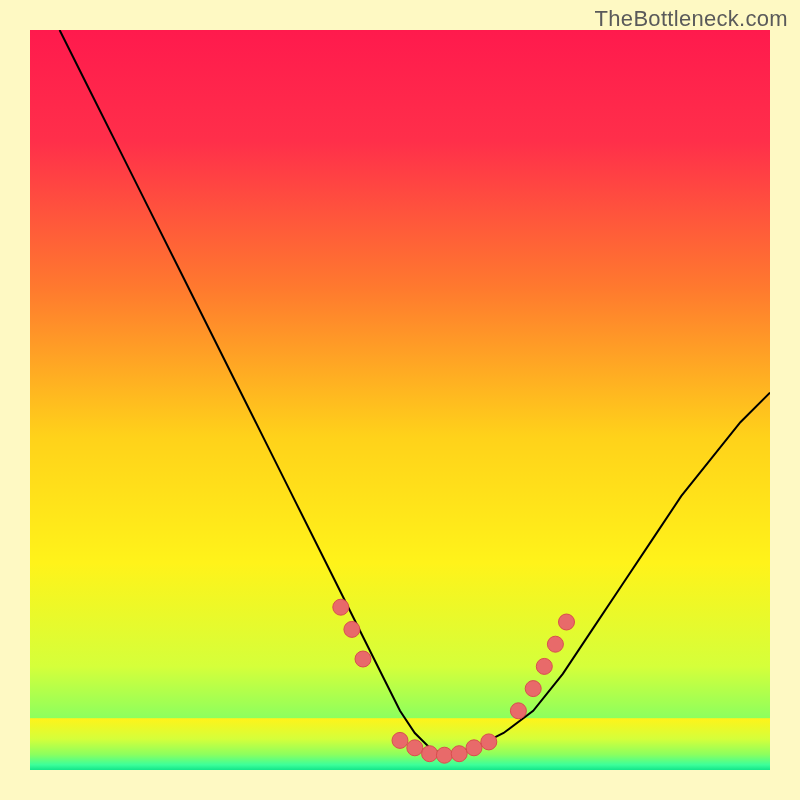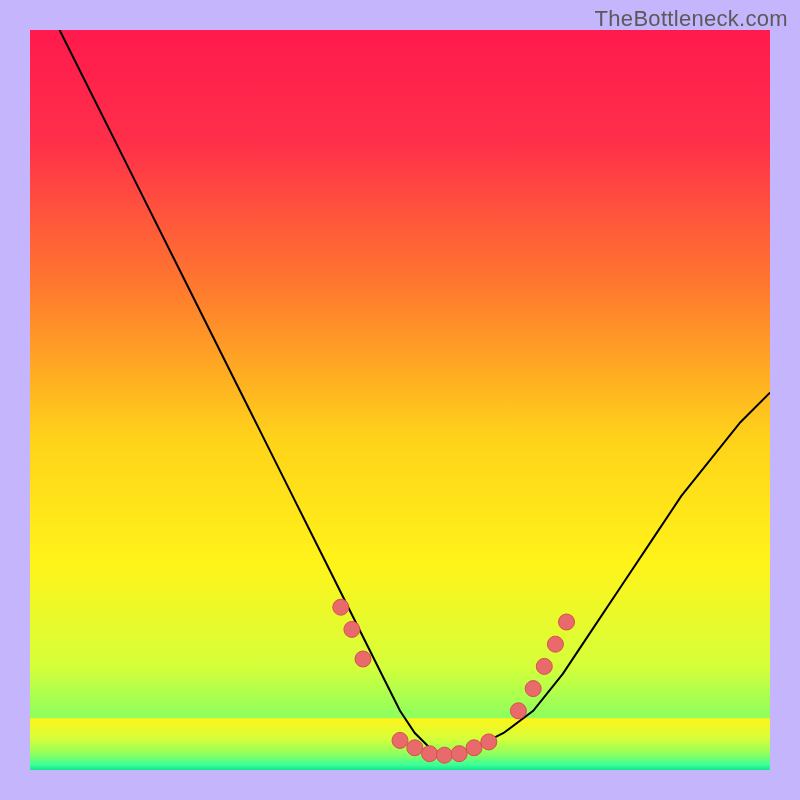--- a/index.html
+++ b/index.html
@@ -8,21 +8,21 @@
     background: #000;
     width: 800px;
     height: 800px;
     overflow: hidden;
     font-family: Arial, Helvetica, sans-serif;
   }
   .frame {
     position: relative;
     width: 800px;
     height: 800px;
-    background: #c4b5fd;
+    background: #fef9c3;
   }
   .watermark {
     position: absolute;
     top: 6px;
     right: 12px;
     color: #5a5a5a;
     font-size: 22px;
     font-weight: 500;
     letter-spacing: 0.3px;
     z-index: 5;

